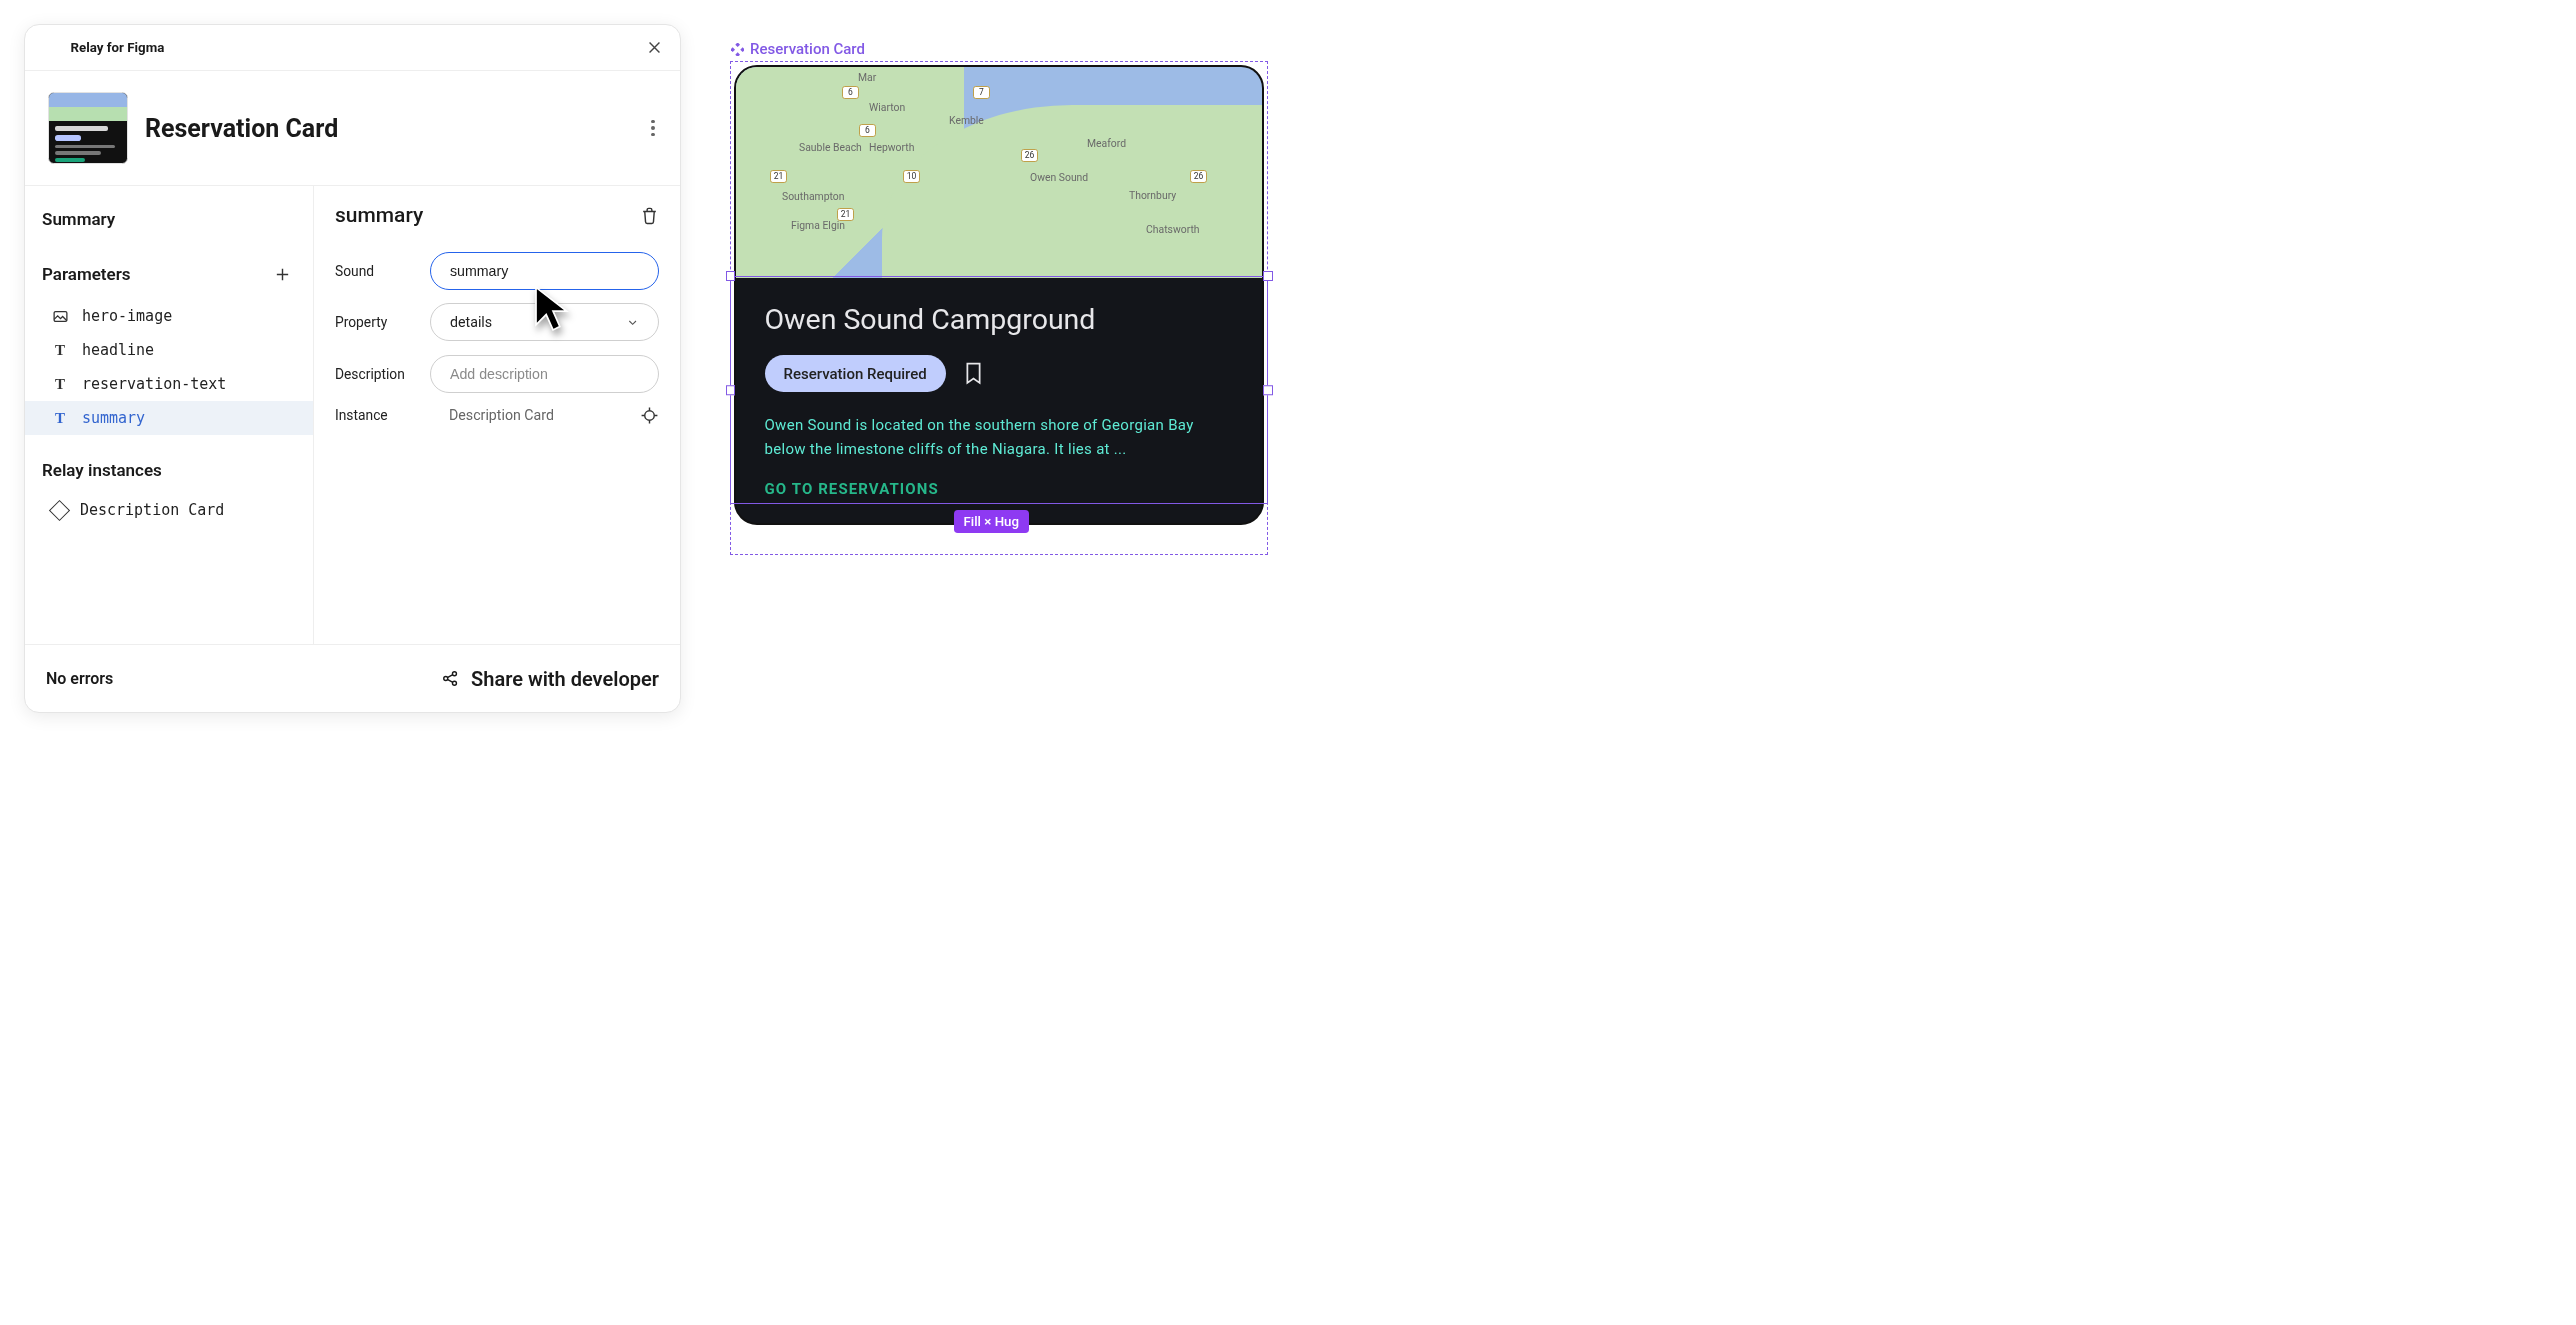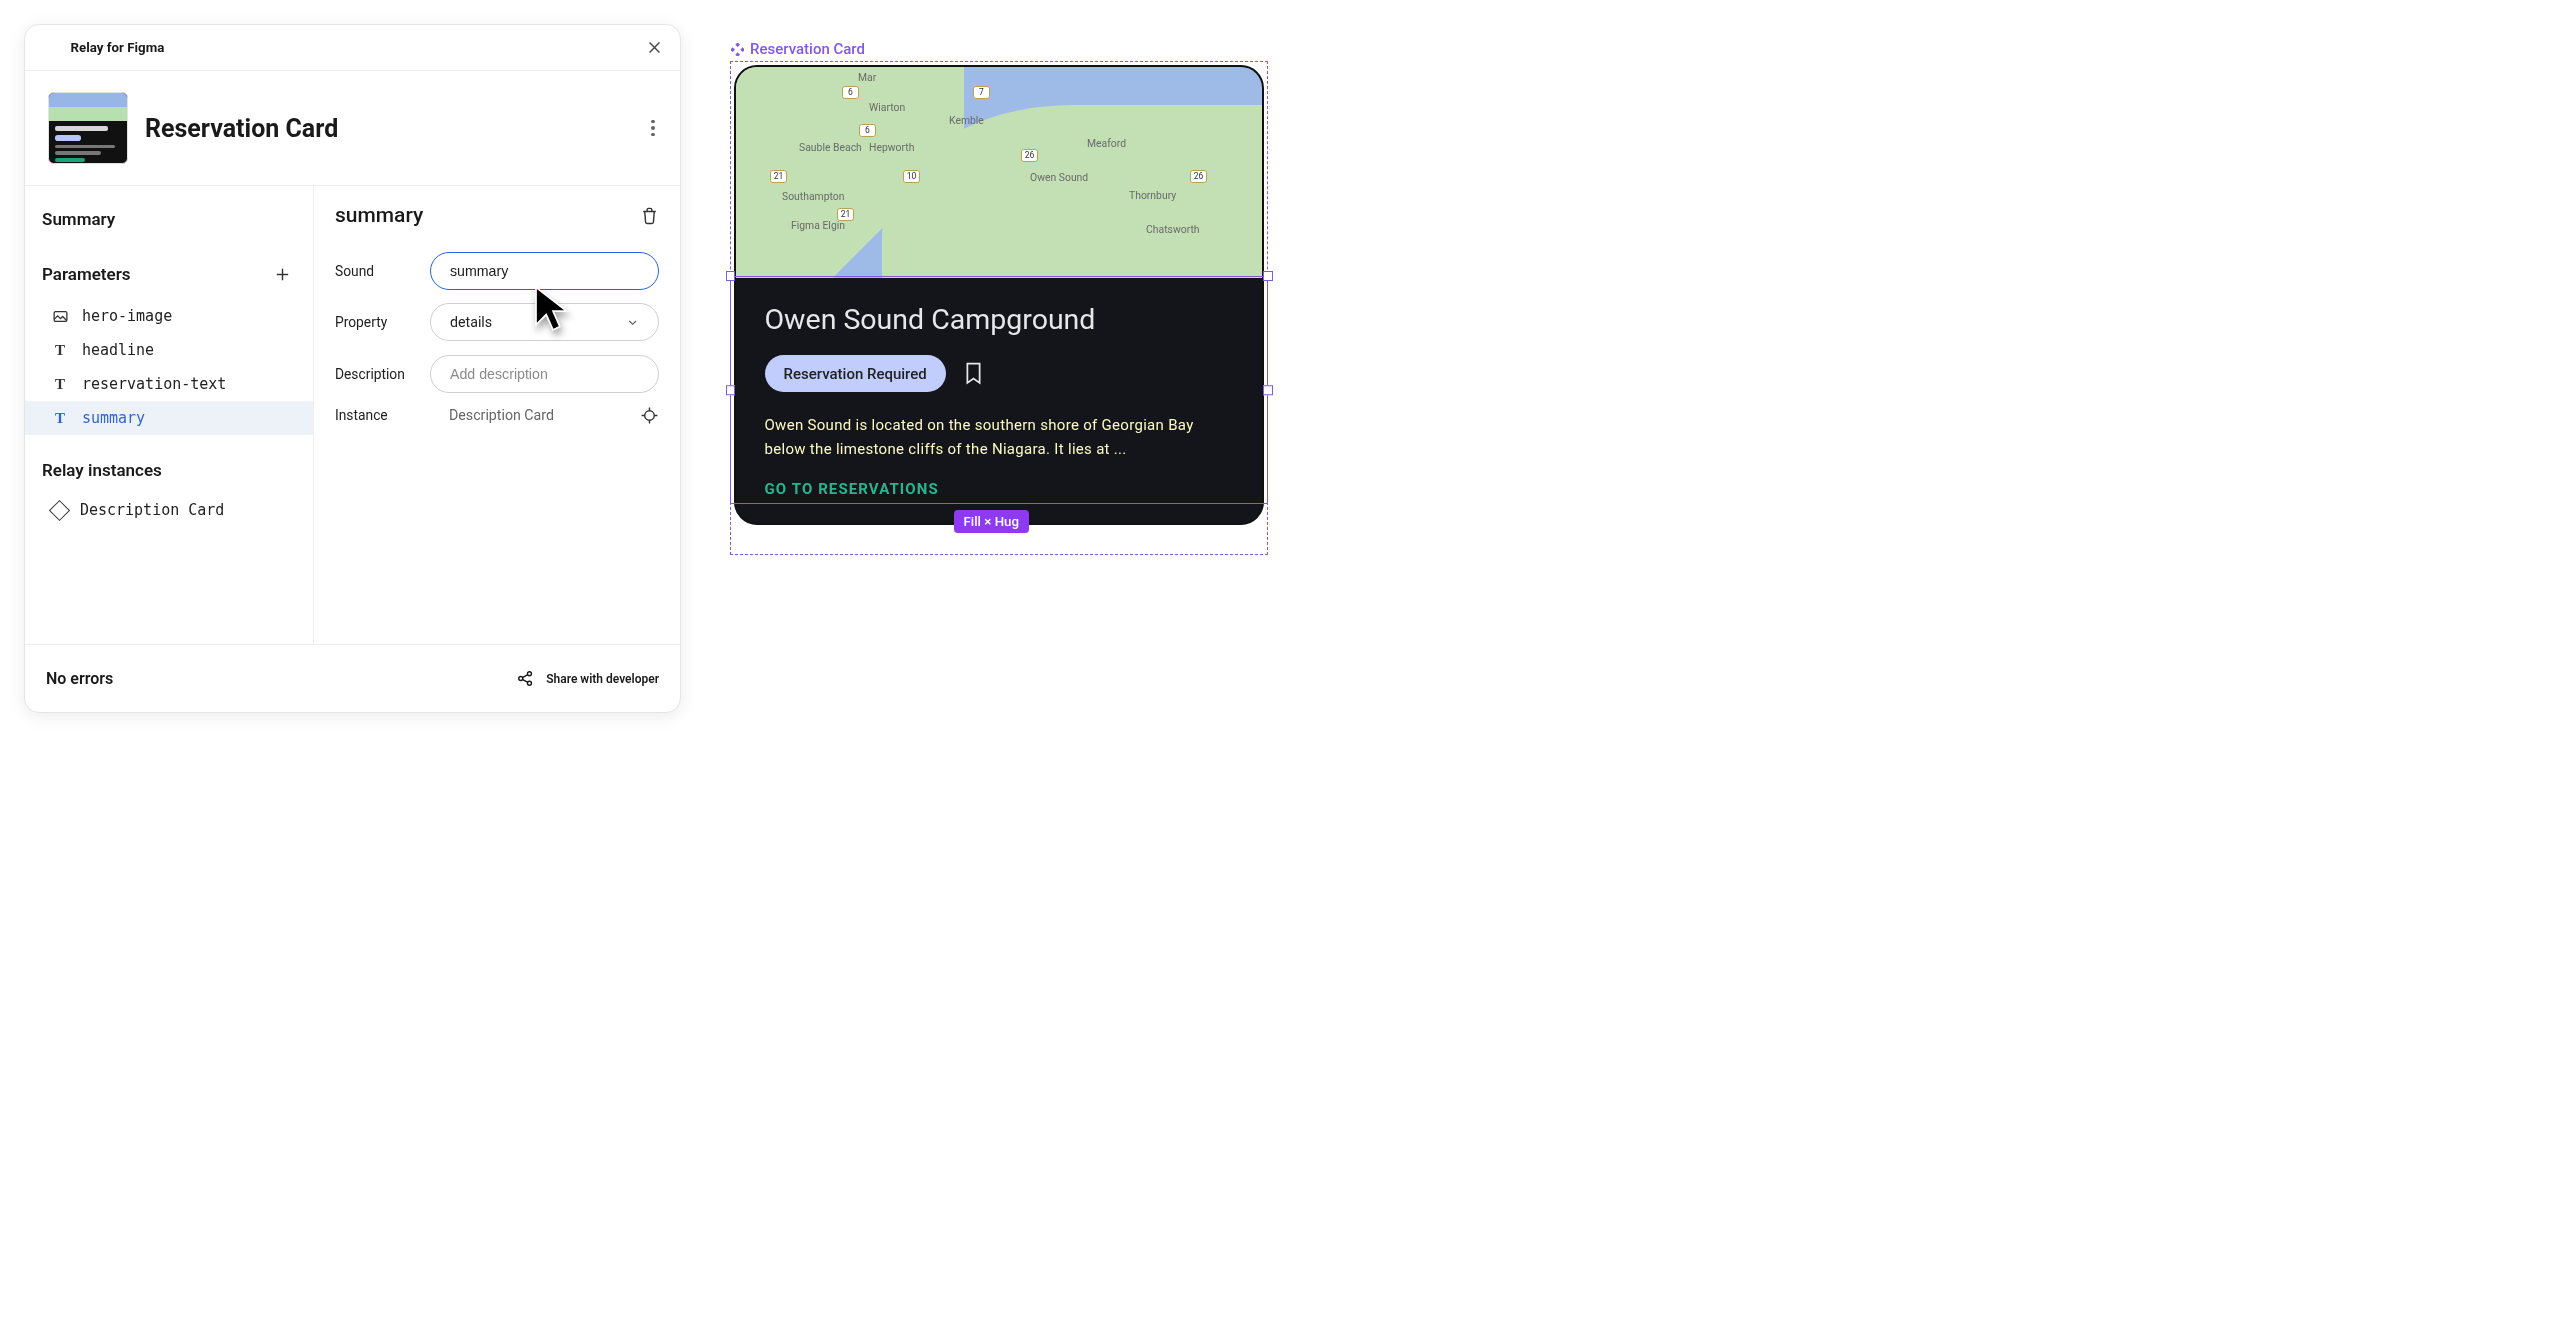--- a/index.html
+++ b/index.html
@@ -241,21 +241,21 @@
   .footer-status {
     font-size: 16px;
     font-weight: 600;
     color: #1a1a1a;
   }
   .footer-share {
     margin-left: auto;
     display: flex;
     align-items: center;
     gap: 11.4px;
-    font-size: 12px;
+    font-size: 20px;
     font-weight: 600;
     color: #1a1a1a;
     cursor: pointer;
   }
   .share-ico { width: 19px; height: 19px; }
 
   
   .cursor {
     position: absolute;
     width: 42px; height: 51px;
@@ -351,21 +351,21 @@
     color: #222;
     font-size: 15px;
     font-weight: 500;
     padding: 9.5px 19px;
     border-radius: 21px;
   }
   .bookmark-ico { width: 21px; height: 25px; color: #e7e7ea; }
   .card-desc {
     font-size: 15px;
     line-height: 1.6;
-    color: #fef9c3;
+    color: #5eead4;
     letter-spacing: 0.3px;
   }
   .card-cta {
     margin-top: 19px;
     font-size: 15px;
     font-weight: 700;
     letter-spacing: 1.1px;
     color: #26b78a;
   }
   .resize-badge {

